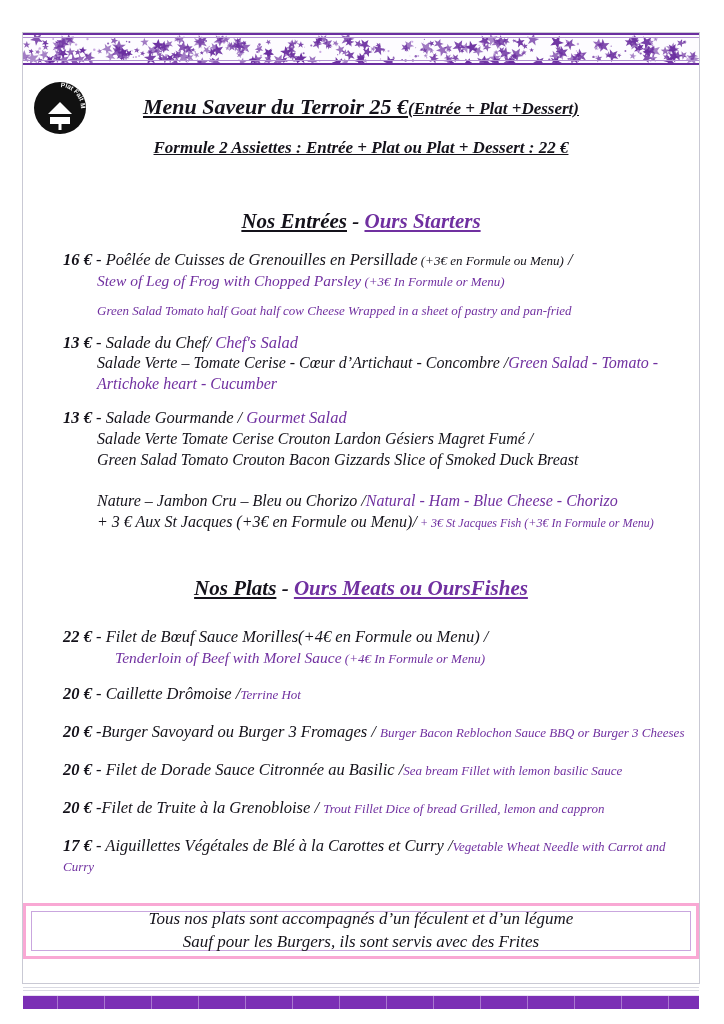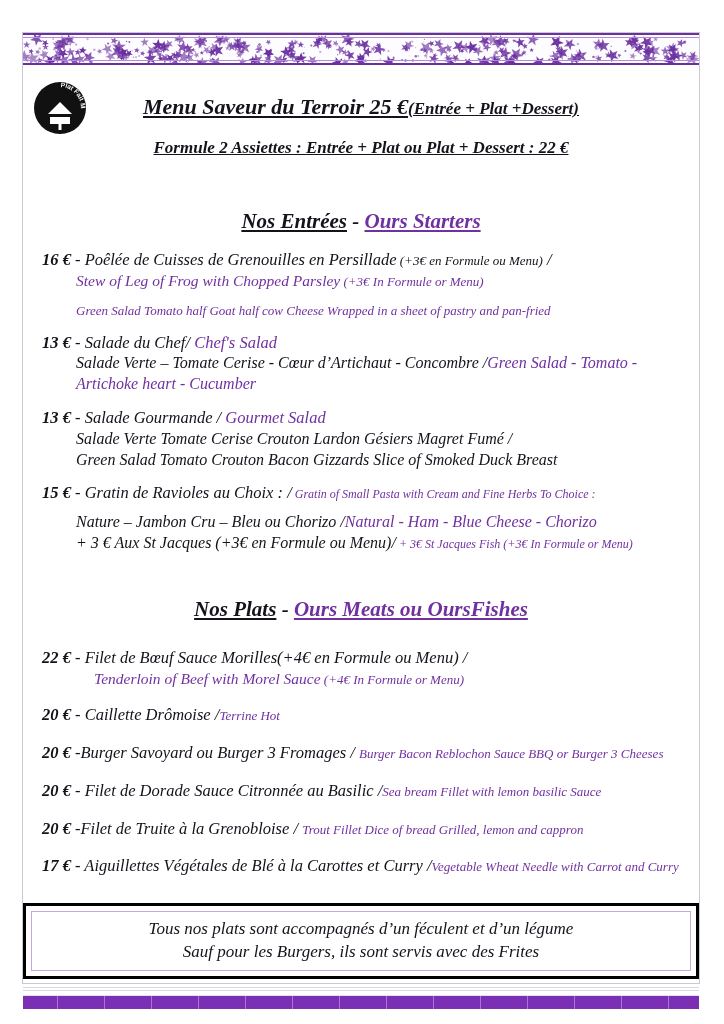--- a/index.html
+++ b/index.html
@@ -138,20 +138,21 @@
     line-height: 1.2;
   }
   .sh-entrees { padding-top: 34px; }
   .sh-plats   { padding-top: 30px; }
 
   
   .items {
     padding-top: 16px;
     padding-left: 18px;
     padding-right: 10px;
+    margin-left: 21px;
   }
   .items-plats { padding-top: 26px; }
 
   .item {
     margin-bottom: 13px;
   }
   .item .main {
     font-size: 16.5px;
     font-style: italic;
     color: #14121a;
@@ -173,22 +174,22 @@
   }
   .item .tiny { font-size: 13px; }
   .item .tiny2 { font-size: 12px; }
 
   
   .footer-box {
     position: absolute;
     left: 23px;
     top: 903px;
     width: 676px;
-    height: 76px;
-    border: 3px solid #000000;
+    height: 56px;
+    border: 3px solid #f9a8d4;
     box-sizing: border-box;
     background: #ffffff;
   }
   .footer-box .inner {
     position: absolute;
     left: 5px; top: 5px; right: 5px; bottom: 5px;
     border: 1px solid #c9a6de;
     display: flex;
     flex-direction: column;
     align-items: center;
@@ -662,23 +663,20 @@
         </div>
         <div class="sub2">
           <span>Salade Verte  Tomate Cerise Crouton Lardon Gésiers Magret Fumé /</span>
         </div>
         <div class="sub2 en">
           <span>Green Salad Tomato Crouton Bacon Gizzards Slice of Smoked Duck Breast</span>
         </div>
       </div>
 
       <div class="item">
-        <div class="main">
-          <span class="price">15 €</span><span> - </span><span>Gratin de Ravioles au Choix : /</span><span class="en tiny2"> Gratin of Small Pasta with Cream and Fine Herbs To Choice :</span>
-        </div>
         <div class="sub2" style="padding-top:8px;">
           <span>Nature – Jambon Cru – Bleu ou Chorizo /</span><span class="en">Natural - Ham - Blue Cheese - Chorizo</span>
         </div>
         <div class="sub2">
           <span>+ 3 € Aux St Jacques (+3€ en Formule ou Menu)/</span><span class="en tiny2"> + 3€ St Jacques Fish (+3€ In Formule or Menu)</span>
         </div>
       </div>
 
     </div>
 

